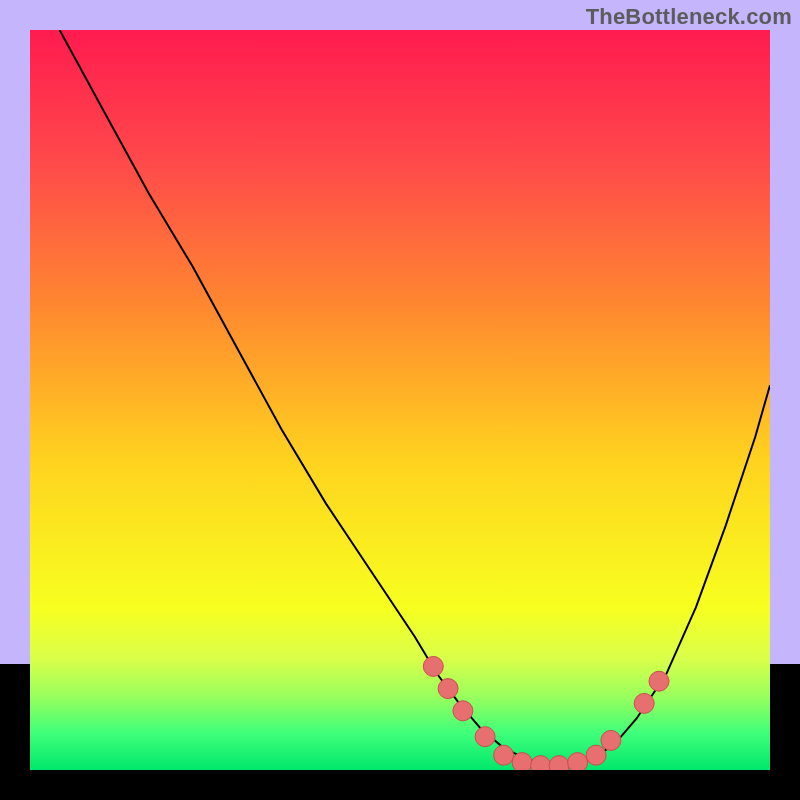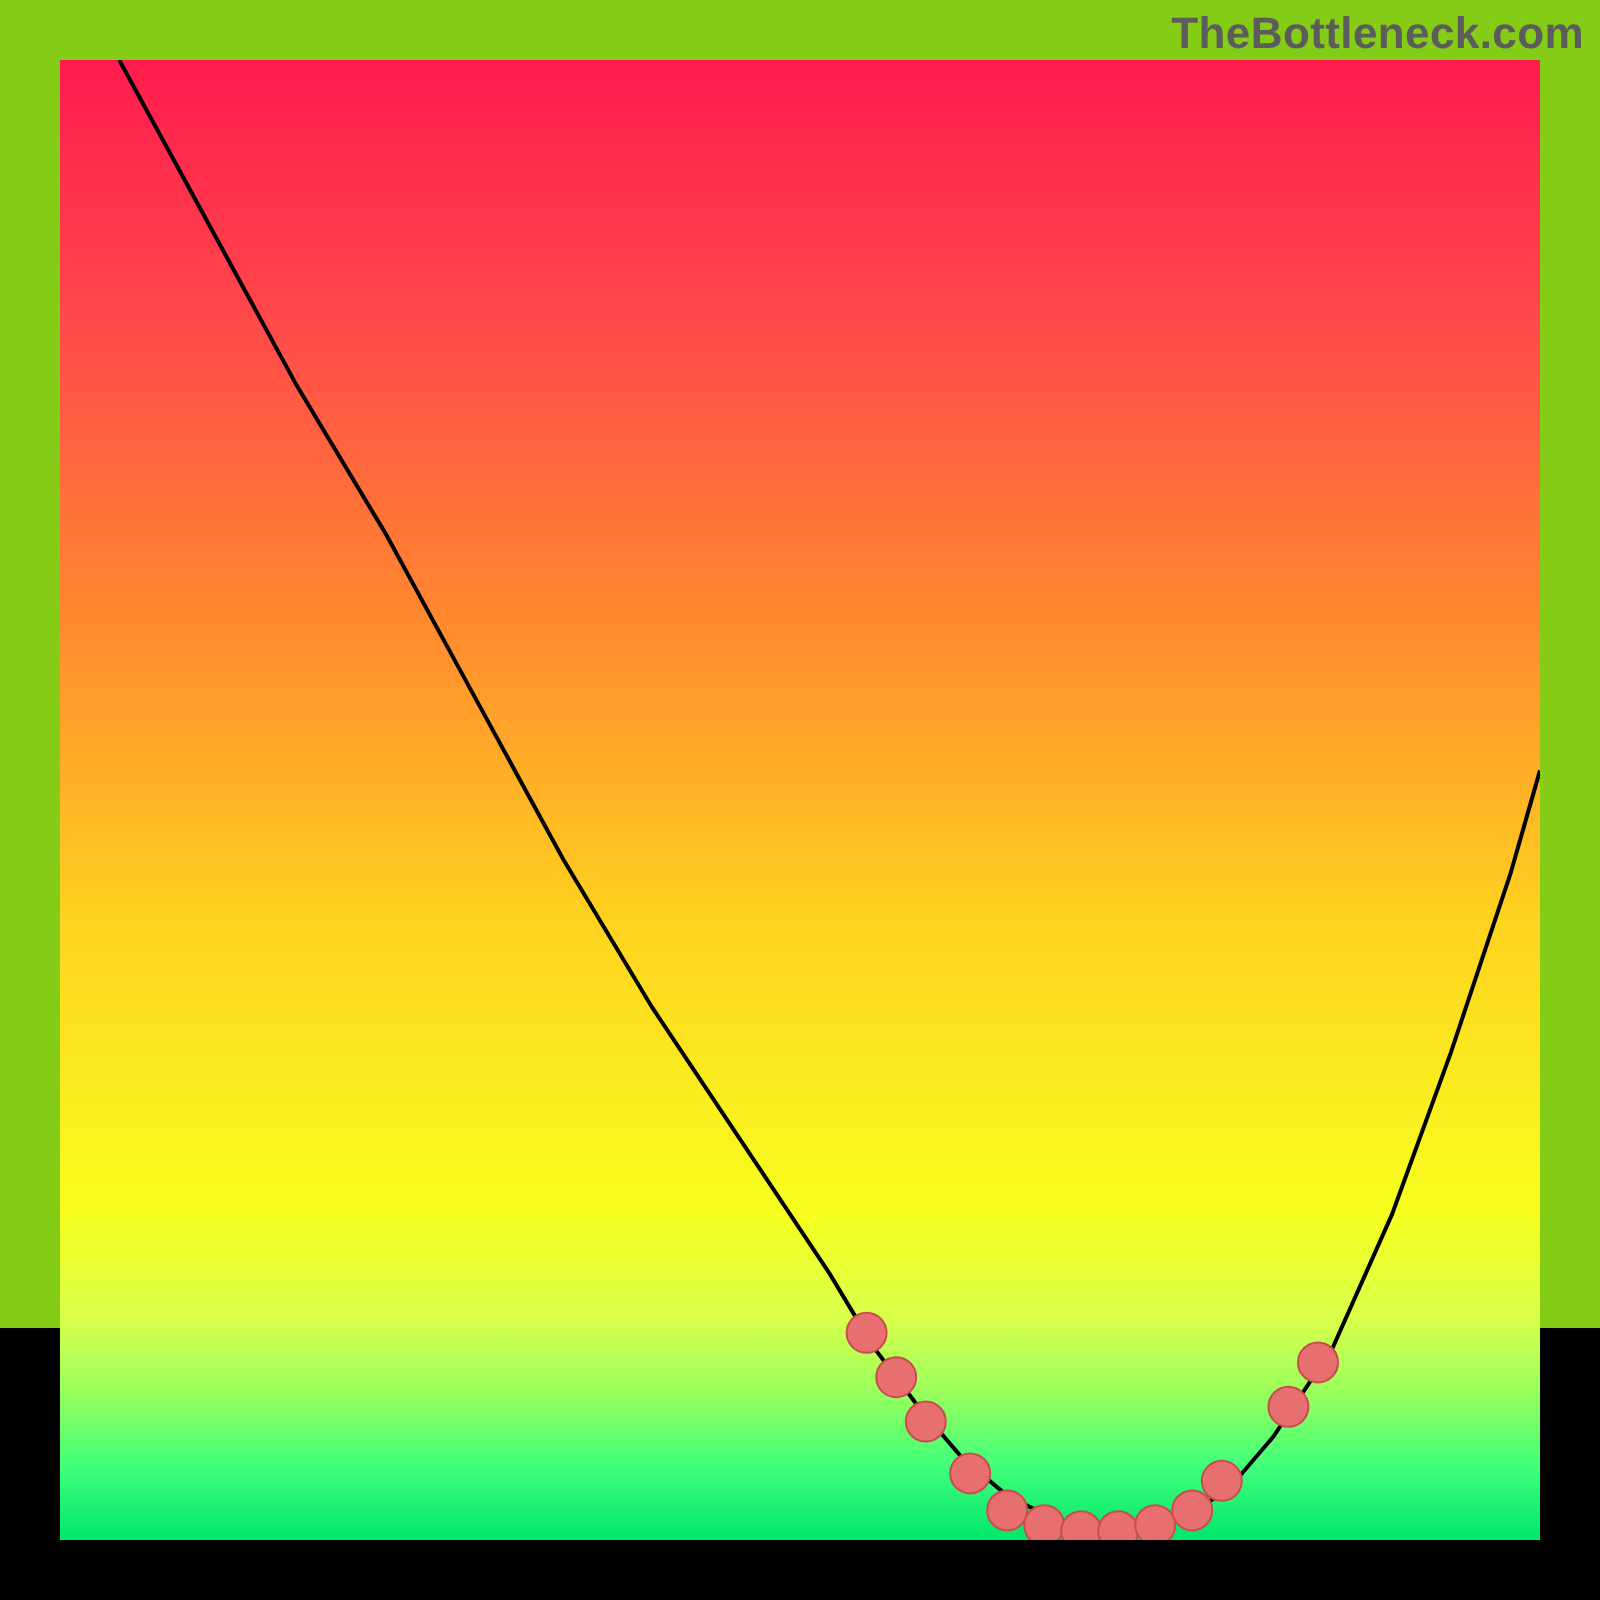--- a/index.html
+++ b/index.html
@@ -8,21 +8,21 @@
     width: 800px;
     height: 800px;
     background: #000;
     overflow: hidden;
     font-family: Arial, Helvetica, sans-serif;
   }
   .stage {
     position: relative;
     width: 800px;
     height: 664px;
-    background: #84cc16;
+    background: #c4b5fd;
   }
   .attribution {
     position: absolute;
     top: 4px;
     right: 8px;
     color: #5c5c5c;
     font-size: 22px;
     font-weight: 600;
     letter-spacing: 0.2px;
   }

